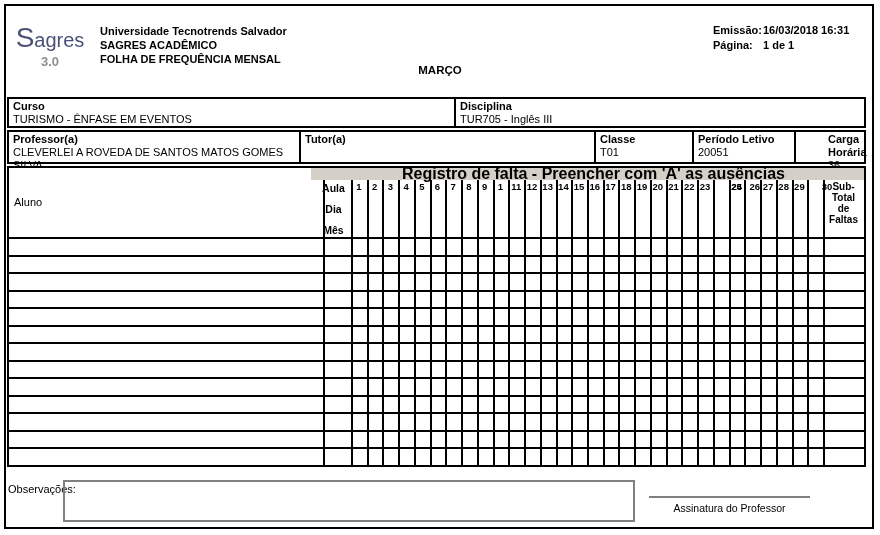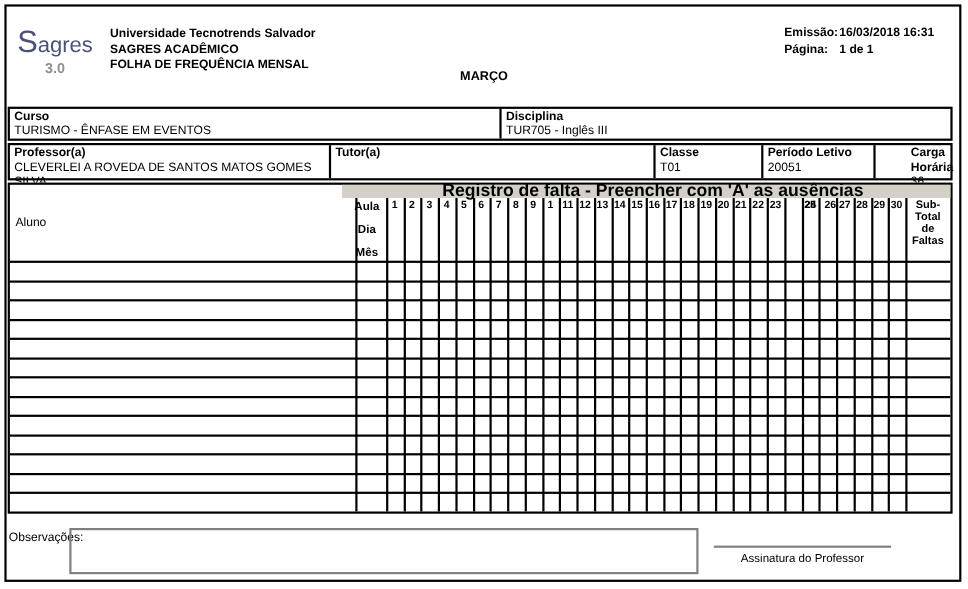--- a/index.html
+++ b/index.html
@@ -190,20 +190,20 @@
       <div class="daycell" style="left: 640.933px; width: 15.7333px;">20</div>
       <div class="daycell" style="left: 656.667px; width: 15.7333px;">21</div>
       <div class="daycell" style="left: 672.4px; width: 15.7333px;">22</div>
       <div class="daycell" style="left: 688.133px; width: 15.7333px;">23</div>
       <div class="daycell" style="left: 720px; width: 15.7333px;">24</div>
       <div class="daycell" style="left: 719.6px; width: 15.7333px;">25</div>
       <div class="daycell" style="left: 735.333px; width: 21px;">26</div>
       <div class="daycell" style="left: 751.067px; width: 15.7333px;">27</div>
       <div class="daycell" style="left: 766.8px; width: 15.7333px;">28</div>
       <div class="daycell" style="left: 782.533px; width: 15.7333px;">29</div>
-      <div class="daycell" style="left: 798.267px; width: 15.7333px;">30</div>
+      <div class="daycell" style="left: 798.267px; width: 15.7333px; padding-left: 12px;">30</div>
     </div>
 </div>
 
 <div id="obs-label" class="abs">Observações:</div>
 <div id="obs-box" class="abs" style="border-color: rgb(128, 128, 128);"></div>
 <div id="sig-line" class="abs" style="background: rgb(128, 128, 128);"></div>
 <div id="sig-label" class="abs">Assinatura do Professor</div>
 
 </body></html>

